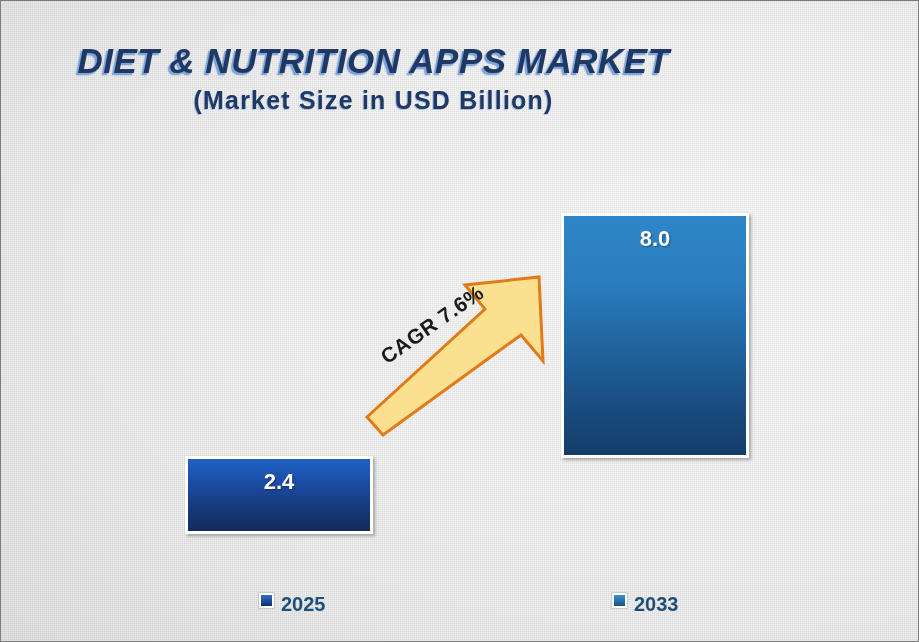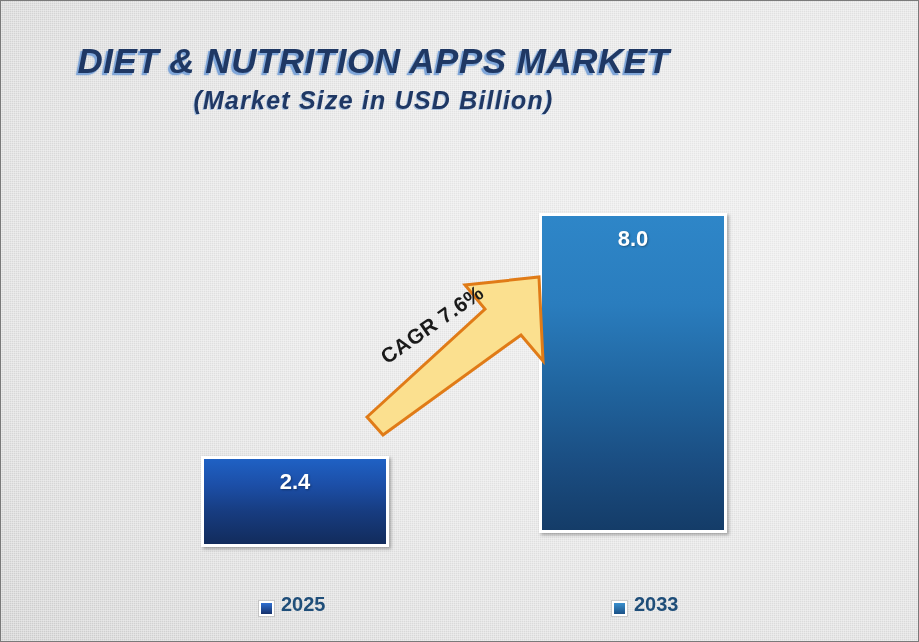--- a/index.html
+++ b/index.html
@@ -48,21 +48,20 @@
     letter-spacing: 0.5px;
     color: #1F3864;
     text-shadow: -2px 2px 0 #7FA6D9, -2px 2px 2px rgba(120,160,210,0.85);
     line-height: 1.05;
     white-space: nowrap;
   }
   .chart-subtitle {
     margin-top: 6px;
     font-family: "Liberation Sans", sans-serif;
     font-weight: bold;
-    font-style: italic;
     font-size: 25px;
     letter-spacing: 1.2px;
     color: #1F3864;
     text-shadow: -1px 1px 0 rgba(140,175,220,0.7);
     white-space: nowrap;
   }
 
   
   .plot {
     position: absolute;
@@ -86,31 +85,31 @@
     top: 10px;
     text-align: center;
     color: #FFFFFF;
     font-family: "Liberation Sans", sans-serif;
     font-weight: bold;
     font-size: 22px;
     text-shadow: 1px 1px 2px rgba(0,0,0,0.35);
   }
 
   #bar-2025 {
-    left: 200px;
+    left: 184px;
     top: 455px;
     width: 188px;
-    height: 91px;
+    height: 78px;
     background: linear-gradient(to bottom, #1F61C4 0%, #1C4FA8 30%, #173C80 62%, #122C5C 100%);
   }
   #bar-2033 {
-    left: 538px;
+    left: 560px;
     top: 212px;
     width: 188px;
-    height: 320px;
+    height: 245px;
     background: linear-gradient(to bottom, #2E86C8 0%, #2A7DBE 28%, #20649E 55%, #1A4C80 80%, #143C68 100%);
   }
 
   
   .cagr-arrow {
     position: absolute;
     left: 360px;
     top: 268px;
     width: 190px;
     height: 170px;
@@ -129,21 +128,21 @@
     font-size: 21px;
     color: #1A1A1A;
     letter-spacing: 0.5px;
     white-space: nowrap;
   }
 
   
   .legend-item {
     position: absolute;
     display: flex;
-    align-items: flex-end;
+    align-items: flex-start;
     gap: 7px;
     z-index: 3;
   }
   #legend-2025 { left: 258px; top: 592px; }
   #legend-2033 { left: 563px; top: 592px; padding-left: 48px; }
   .legend-swatch {
     width: 15px;
     height: 15px;
     box-sizing: border-box;
     border: 2px solid #FFFFFF;

